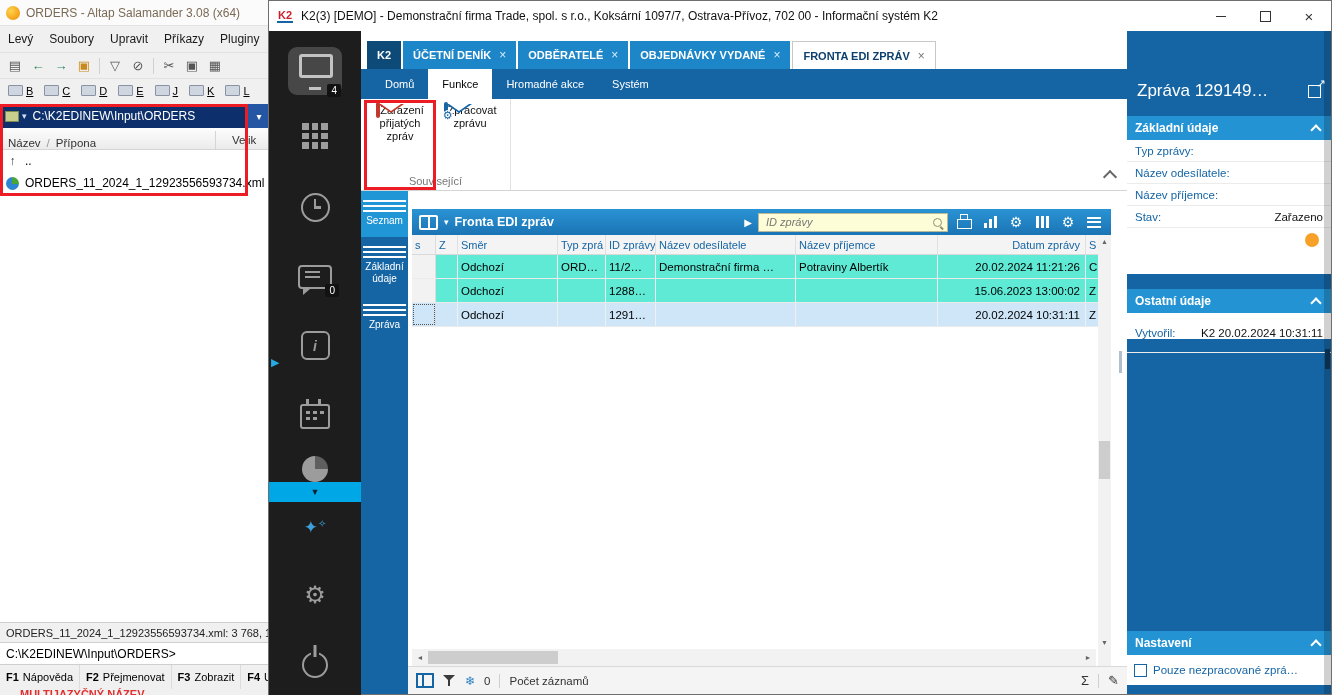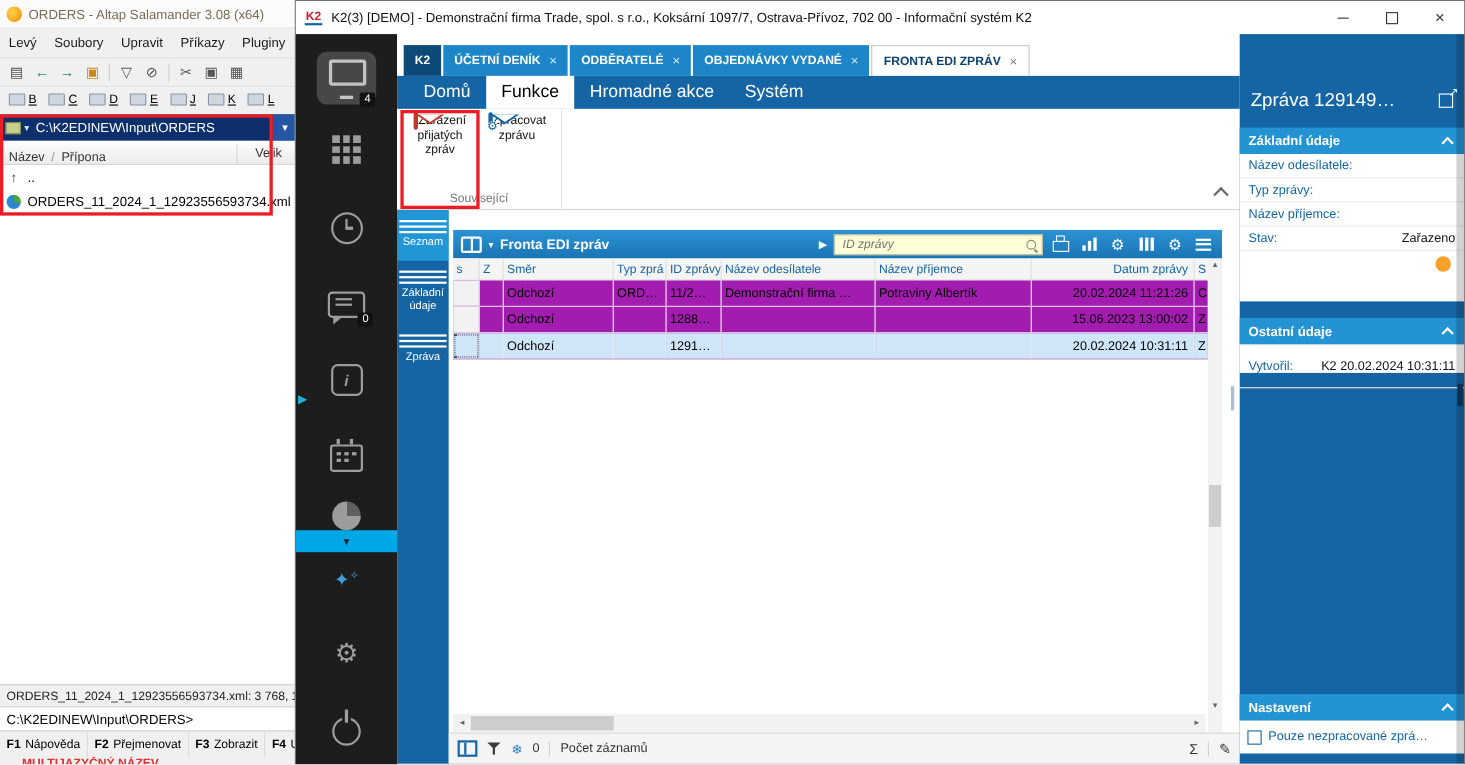--- a/index.html
+++ b/index.html
@@ -88,21 +88,21 @@
   
   .k2-tabs{position:absolute;left:92px;top:30px;right:204px;height:38px;background:#fff;display:flex;align-items:flex-end;padding-left:6px;box-sizing:border-box;}
   .wtab{height:28px;display:flex;align-items:center;gap:8px;padding:0 10px;font-size:11px;font-weight:bold;color:#fff;background:#1c86c8;margin-right:2px;box-sizing:border-box;white-space:nowrap;}
   .wtab.first{background:#0d4a78;}
   .wtab.active{background:#fff;color:#0d3f6e;border:1px solid #c8c8c8;border-bottom:none;}
   .wtab-x{font-weight:normal;font-size:12px;color:#d9edf9;}
   .wtab.active .wtab-x{color:#777;}
 
   
   .k2-rtabs{position:absolute;left:92px;top:68px;right:204px;height:30px;background:#1565a5;display:flex;padding-left:10px;box-sizing:border-box;}
-  .rtab{padding:0 14px;line-height:30px;color:#fff;font-size:16px;white-space:nowrap;}
+  .rtab{padding:0 14px;line-height:30px;color:#fff;font-size:11px;white-space:nowrap;}
   .rtab.active{background:#fff;color:#000;}
   .k2-ribbon{position:absolute;left:92px;top:98px;right:204px;height:92px;background:#fff;border-bottom:1px solid #d4d4d4;box-sizing:border-box;}
   .rgroup{position:absolute;left:0;top:0;width:150px;height:91px;border-right:1px solid #e2e2e2;box-sizing:border-box;}
   .rbtn{position:absolute;top:5px;width:66px;height:68px;text-align:center;font-size:11px;color:#111;line-height:13px;}
   .rbtn1{left:6px;}
   .rbtn2{left:76px;}
   .env{position:relative;width:26px;height:18px;border:2px solid var(--c);border-radius:2px;margin:3px auto 7px;box-sizing:content-box;}
   .env::before{content:"";position:absolute;left:0;top:0;border-left:13px solid transparent;border-right:13px solid transparent;border-top:9px solid var(--c);}
   .env::after{content:"";position:absolute;left:3px;top:0;border-left:10px solid transparent;border-right:10px solid transparent;border-top:7px solid #fff;}
   .env-red{--c:#c0392b;}
@@ -138,21 +138,21 @@
   .ico-chart{display:flex;align-items:flex-end;gap:2px;height:12px;}
   .ico-chart i{width:3px;background:#fff;display:block;}
   .ico-cols{display:flex;gap:2px;}
   .ico-cols i{width:3px;height:12px;background:#fff;display:block;}
   .gear-glyph{font-size:14px;line-height:1;}
   .ico-burger{width:14px;}
   .ico-burger i{display:block;height:2px;background:#fff;margin:2.5px 0;}
 
   .grid-head{position:absolute;left:4px;top:44px;width:686px;height:20px;display:flex;background:#f4f4f4;border-bottom:1px solid #d9d9d9;font-size:11px;color:#1565a5;align-items:center;box-sizing:border-box;}
   .hcell{height:100%;display:flex;align-items:center;padding:0 3px;border-right:1px solid #e0e0e0;box-sizing:border-box;white-space:nowrap;overflow:hidden;}
-  .grid-row{position:absolute;left:4px;width:686px;height:24px;display:flex;font-size:11.5px;color:#000;border-bottom:1px solid #ebebeb;background:#a21caf;box-sizing:border-box;}
+  .grid-row{position:absolute;left:4px;width:686px;height:24px;display:flex;font-size:11.5px;color:#000;border-bottom:1px solid #ebebeb;background:#5eead4;box-sizing:border-box;}
   .cell{height:100%;display:flex;align-items:center;padding:0 3px;border-right:1px solid #f0f0f0;box-sizing:border-box;white-space:nowrap;overflow:hidden;}
   .c-s{width:24px;background:#f2f2f2;border-right:1px solid #dcdcdc;}
   .c-z{width:22px;}
   .c-smer{width:100px;}
   .c-typ{width:48px;}
   .c-id{width:50px;}
   .c-odes{width:140px;}
   .c-prij{width:142px;}
   .c-datum{width:148px;justify-content:flex-end;padding-right:5px;}
   .c-s2{width:12px;border-right:none;}
@@ -552,25 +552,25 @@
       <span class="popout">
           <span class="popout-arrow">↗</span>
         </span>
 
       <div class="sec-head" style="top:85px;">
         <span>Základní údaje</span>
         <span class="chev"></span>
       </div>
       <div class="sec-body" style="top:109px;height:134px;">
         <div class="frow">
+          <span class="lab">Typ zprávy:</span>
+          <span class="val"></span>
+        </div>
+        <div class="frow">
           <span class="lab">Název odesílatele:</span>
-          <span class="val"></span>
-        </div>
-        <div class="frow">
-          <span class="lab">Typ zprávy:</span>
           <span class="val"></span>
         </div>
         <div class="frow">
           <span class="lab">Název příjemce:</span>
           <span class="val"></span>
         </div>
         <div class="frow">
           <span class="lab">Stav:</span>
           <span class="val">Zařazeno</span>
         </div>

